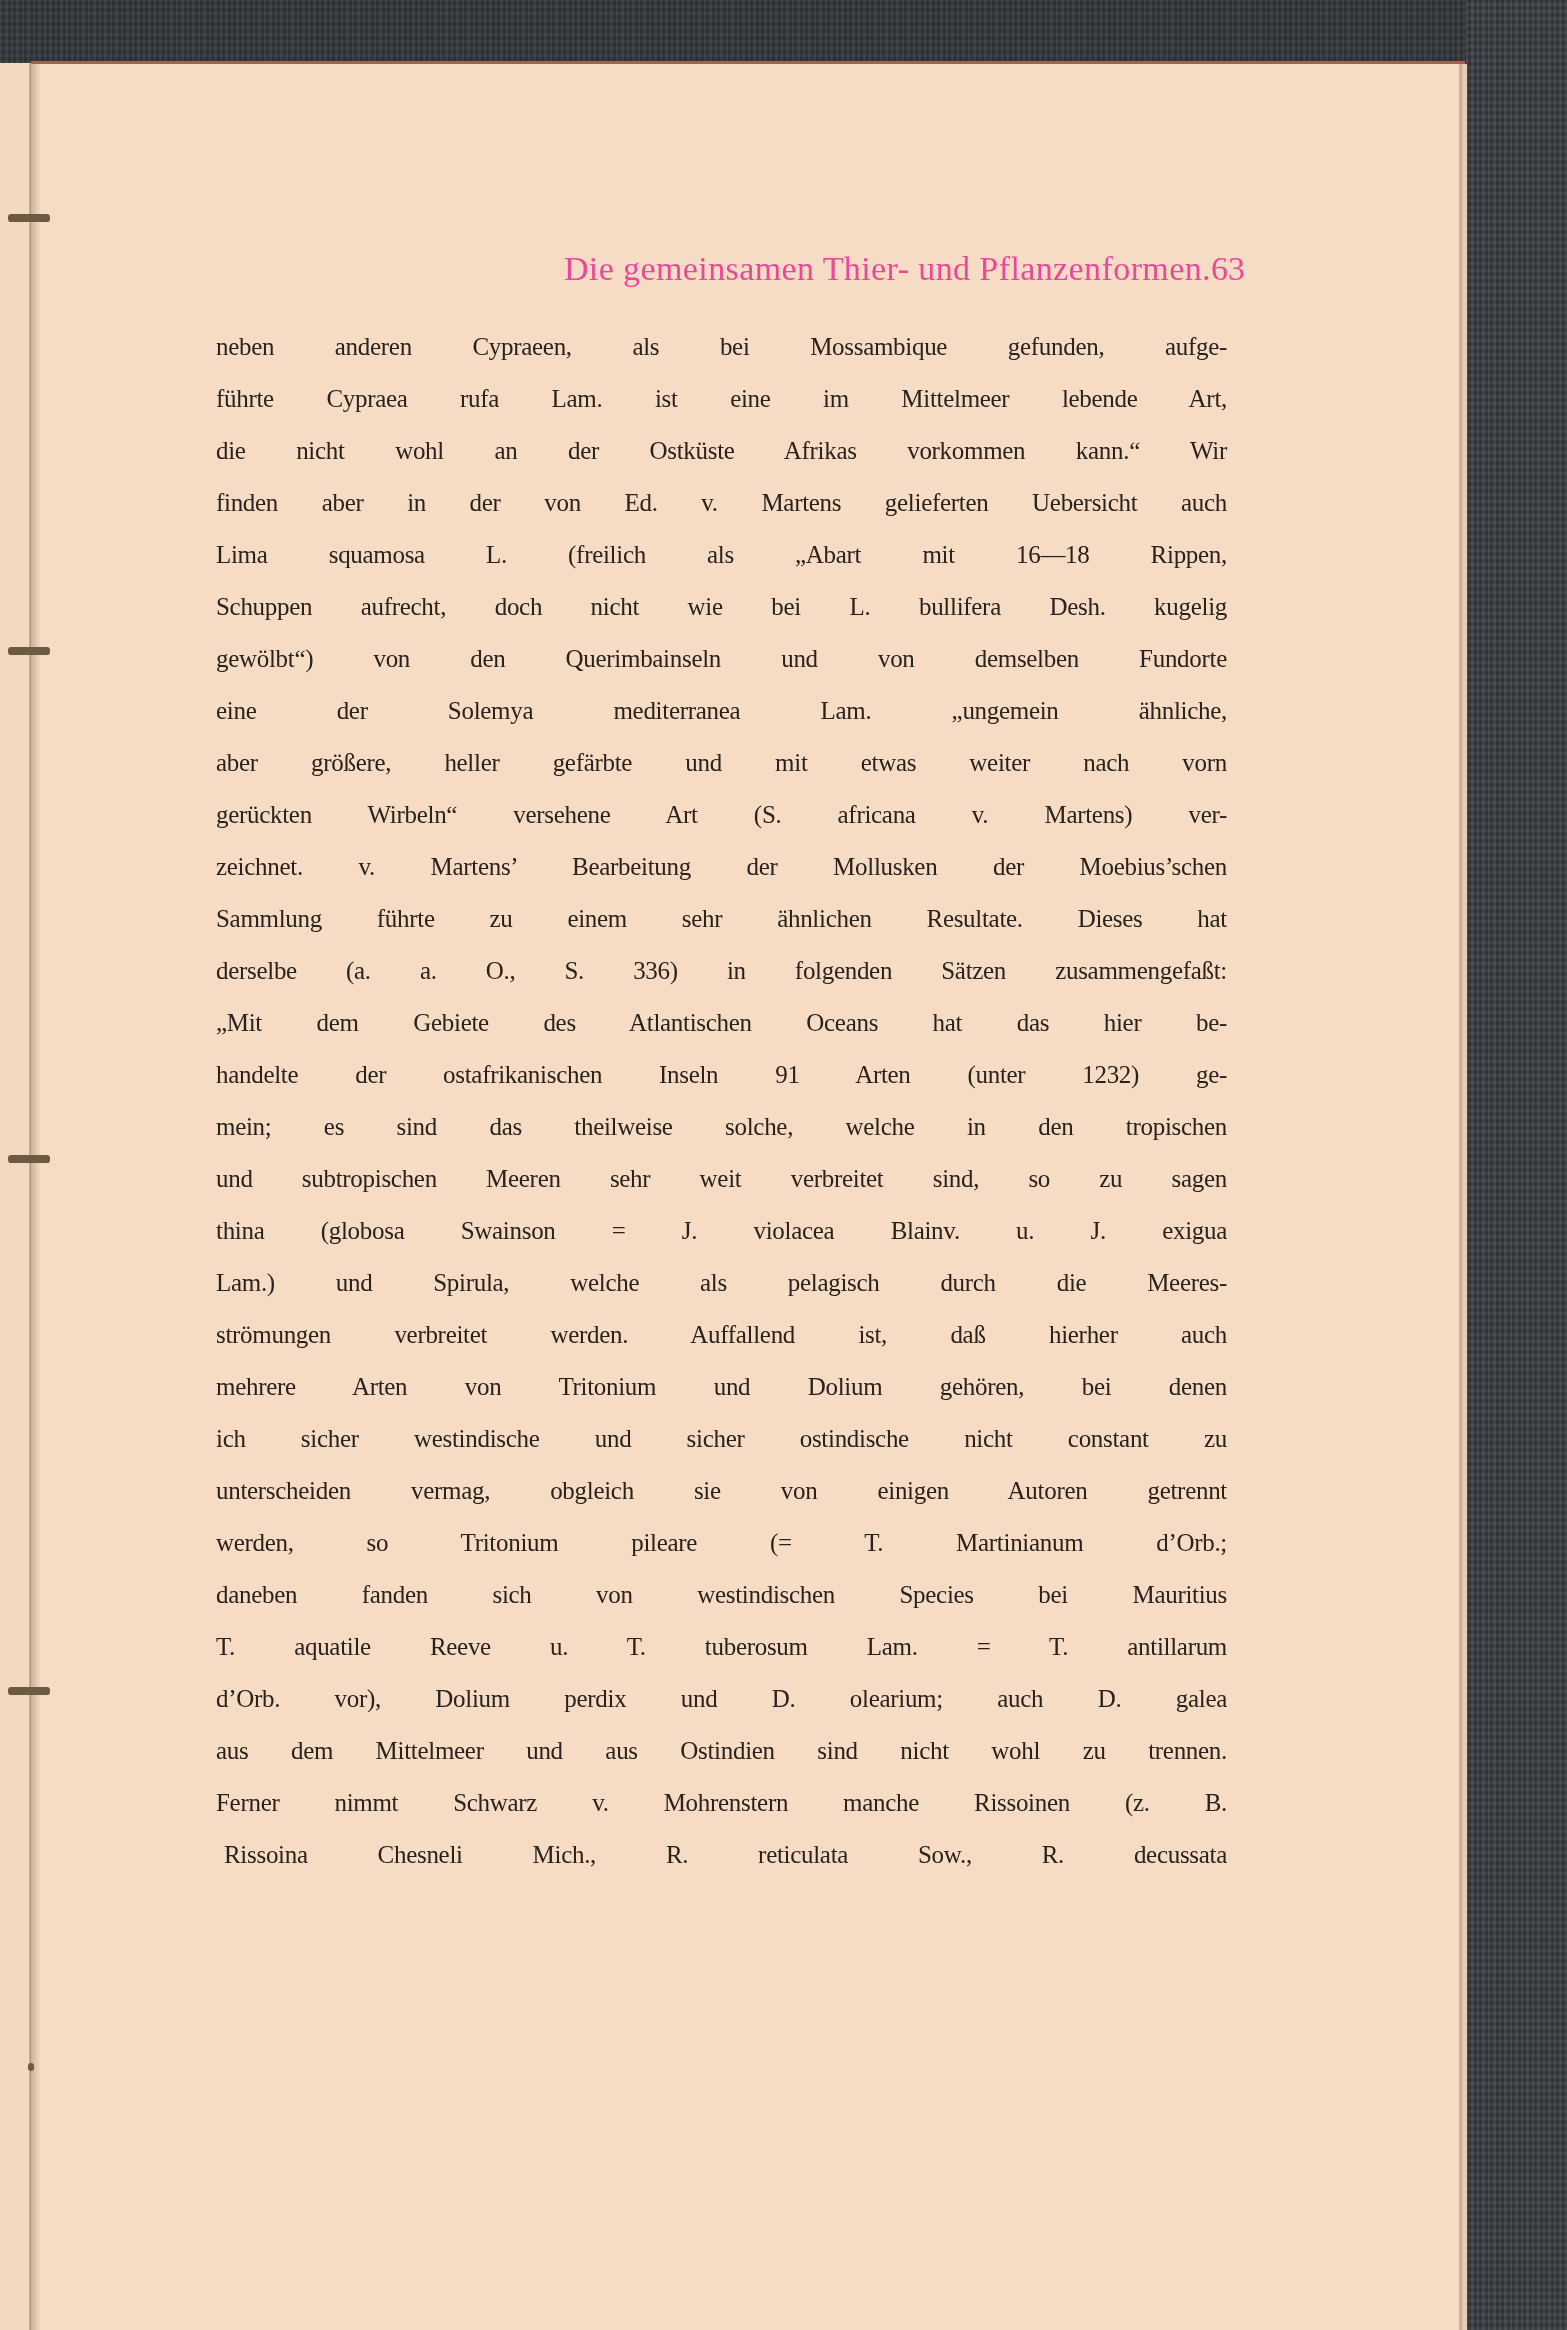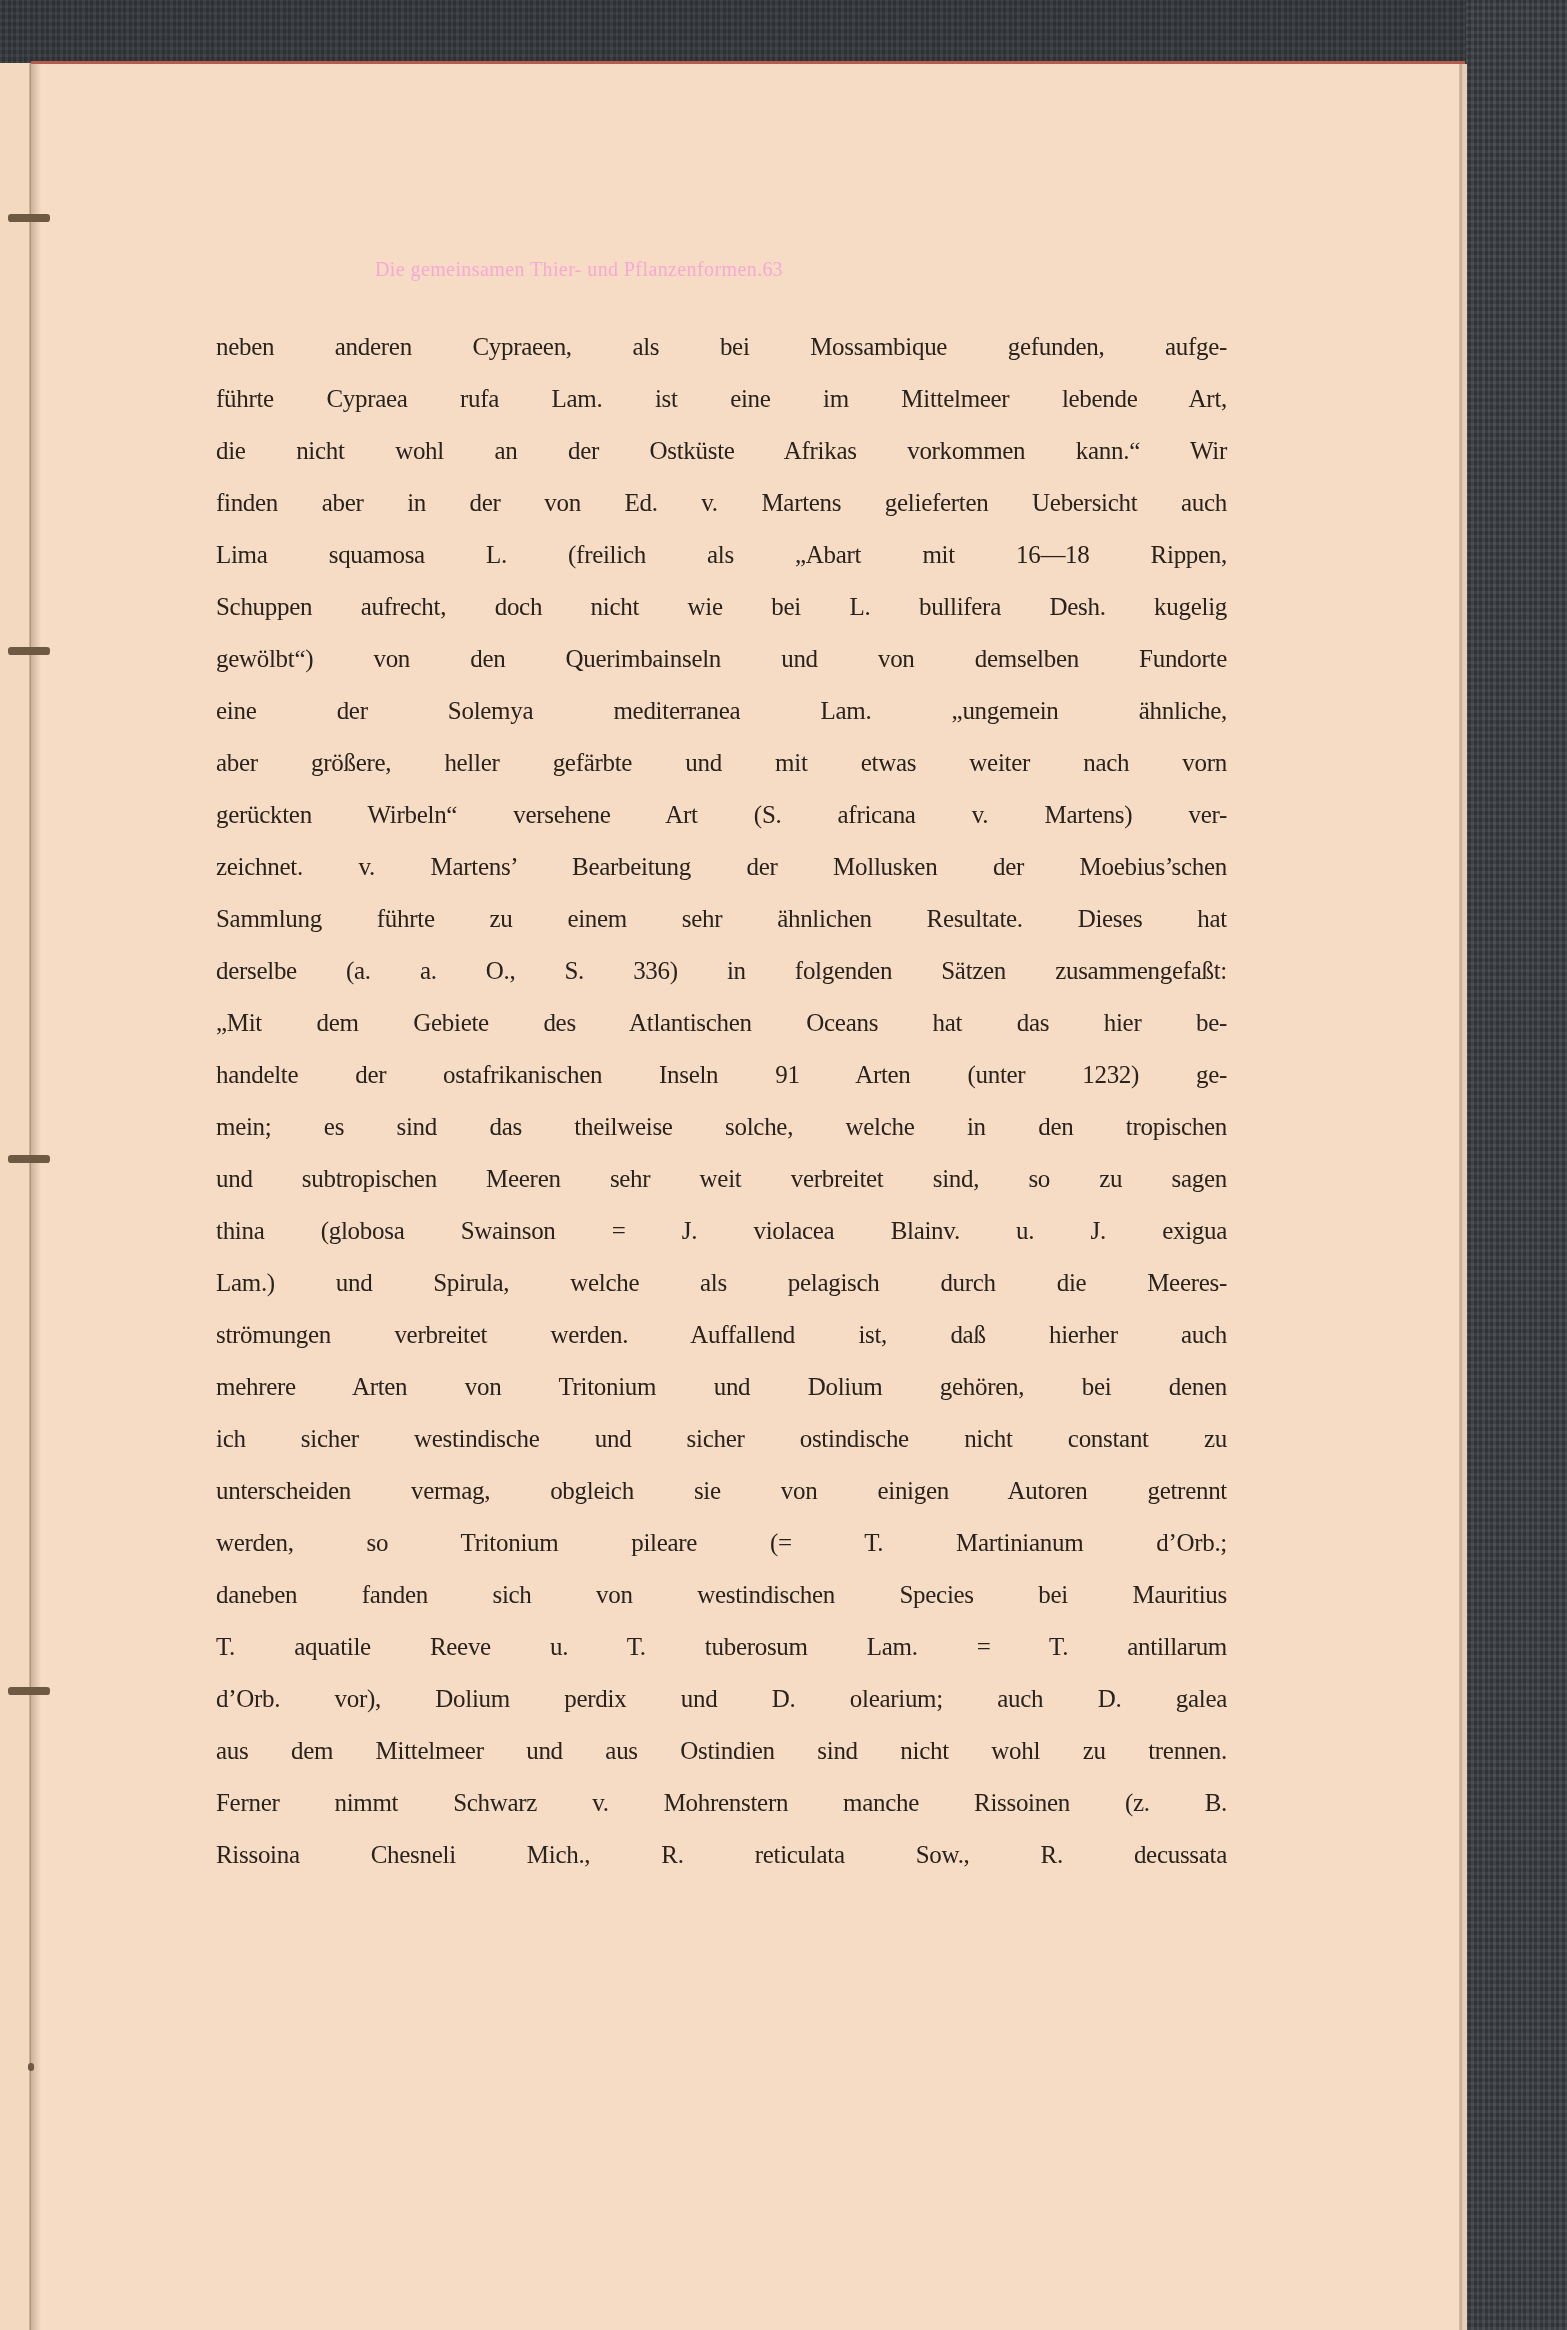--- a/index.html
+++ b/index.html
@@ -39,34 +39,34 @@
     position:absolute; left:31px; top:64px; width:1436px; height:2266px;
     background:#f6dcc4;
     box-shadow: inset -4.7px 0 0 #e7cdb5, inset -7.8px 0 0 #c9b096;
   }
   .page-edge-red {
     position:absolute; left:31px; top:61px; width:1434px; height:3.1px;
     background:#b55a4e;
   }
   .running-head {
     position:absolute; left:375px; top:252px; width:870px;
-    font-size:20px; line-height:34px; color:#f9a8d4;
-    display:flex; justify-content:flex-start;
+    font-size:34px; line-height:34px; color:#ec4899;
+    display:flex; justify-content:flex-end;
   }
   .running-head .title { letter-spacing:0.4px; }
   .body-lines {
     position:absolute; left:216px; top:321px; width:1011px;
     font-size:25px; color:#2a221c;
   }
   .line {
     height:52px; line-height:52px; white-space:nowrap;
     text-align:justify; text-align-last:justify;
     letter-spacing:-0.3px;
   }
-  .line.last { text-align-last:justify; }
+  .line.last { text-align-last:justify;margin-left:8px; }
 </style>
 </head>
 <body>
 
 <div class="binding-top"></div>
 <div class="binding-right"></div>
 <div class="page-edge-red"></div>
 <div class="left-page"></div>
 
 <div class="page"></div>

